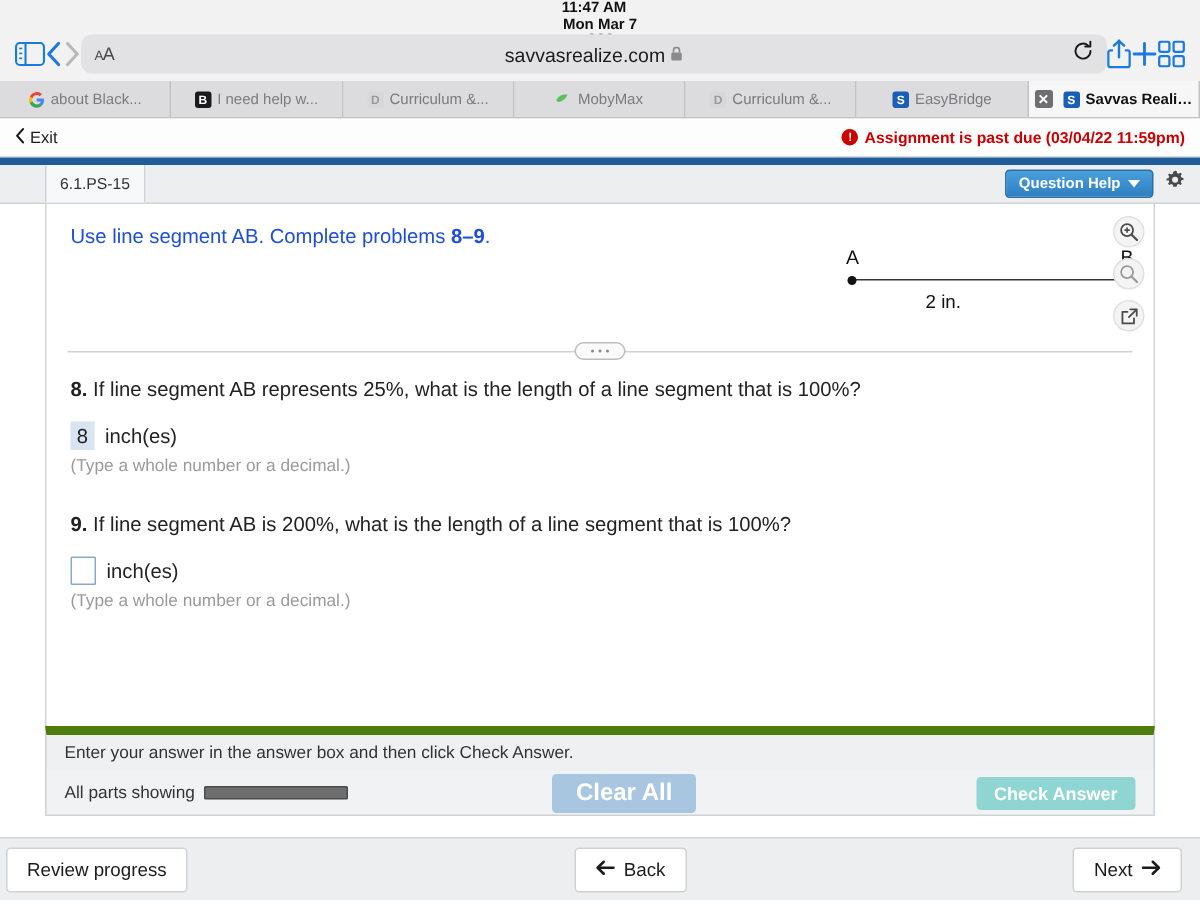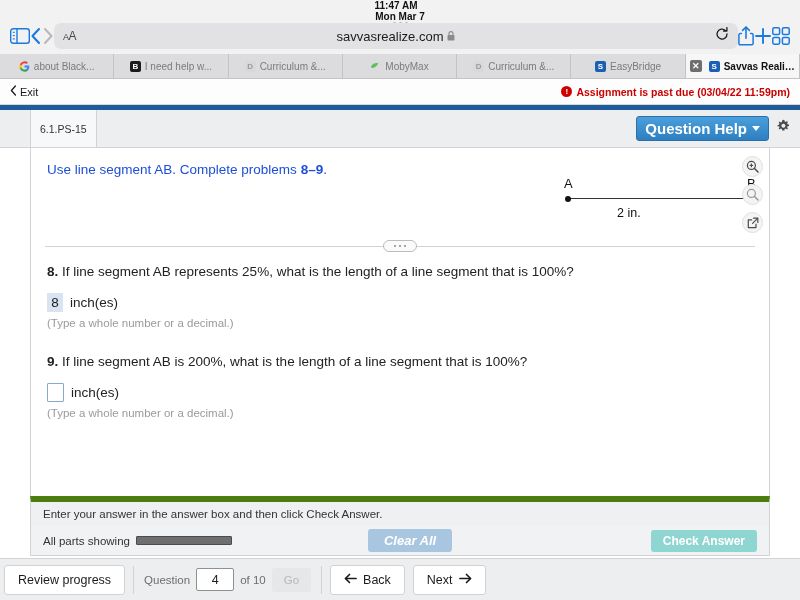--- a/index.html
+++ b/index.html
@@ -114,35 +114,35 @@
     width: 11px; height: 11px; border-radius: 50%; background: #cc0000;
     color:#fff; font-size:8px; font-weight:bold;
     display:flex; align-items:center; justify-content:center; line-height: 1;
   }
 
   
   .blue-rule { height: 5px; background: #1f5c99; width: 100%; }
 
   
   .qtabrow {
-    height: 38px; background: #eceef0;
+    height: 26px; background: #eceef0;
     display: flex; align-items: stretch;
     border-bottom: 1px solid #cfd3d7;
     padding-left: 30px;
   }
   .qtab {
     background: #f7f8f9; border-right: 1px solid #cfd3d7; border-left: 1px solid #cfd3d7;
     display: flex; align-items: center; padding: 0 9px;
     font-size: 10.5px; color: #333;
   }
   .qtab-spacer { flex: 1; }
   .qhelp-wrap { display: flex; align-items: center; gap: 7px; padding-right: 9px; }
   .qhelp-btn {
     background: linear-gradient(#4a9fdc, #2e7fc0);
-    color: #fff; font-size: 15px; font-weight: bold;
+    color: #fff; font-size: 10px; font-weight: bold;
     border: 1px solid #2a6fa8; border-radius: 3px;
     padding: 3px 8px; display: flex; align-items: center; gap: 5px;
     cursor: pointer;
   }
   .caret { width:0;height:0;border-left:4px solid transparent;border-right:4px solid transparent;border-top:5px solid #fff; }
 
   
   .problem {
     background: #fff; border-left: 1px solid #cfd3d7; border-right: 1px solid #cfd3d7;
     margin: 0 30px; height: 348px; position: relative;
@@ -208,37 +208,36 @@
     border: 1px solid #cfd3d7; border-top: none;
     height: 30px; display: flex; align-items: center; padding: 0 12px; gap: 6px;
   }
   .allparts { font-size: 11.5px; color: #333; }
   .progbar {
     width: 96px; height: 9px; background: #6f6f6f;
     border: 1px solid #4c4c4c; border-radius: 1px; padding: 1px;
   }
   .progfill { height: 100%; width: 100%; background: #9a9a9a; border-radius: 1px; }
   .clearall {
-    background: #a9c6e0; color: #fff; font-size: 13px; font-weight: bold;
+    background: #a9c6e0; color: #fff; font-size: 16px; font-weight: bold;
     border: none; border-radius: 3px; padding: 4px 16px; cursor: pointer;
     margin-left: 130px;
-    font-style: italic;
   }
   .checkans {
     background: #8fd5d2; color: #fff; font-size: 12px; font-weight: bold;
     border: none; border-radius: 3px; padding: 4px 12px; cursor: pointer;
     margin-left: auto;
   }
 
   
   .bottomnav {
     position: absolute; left: 0; bottom: 0; width: 100%; height: 42px;
     background: #eceef0; border-top: 1px solid #d2d4d6;
-    display: flex; align-items: center; justify-content: flex-start;
-    padding-right: 8px; gap: 0;
+    display: flex; align-items: center; justify-content: space-between;
+    padding-right: 8px; gap: 12px;
   }
   .navbtn {
     background: #fff; border: 1px solid #d0d2d4; border-radius: 3px;
     font-size: 12.5px; color: #1b1b1b; padding: 7px 13px; cursor: pointer;
     margin: 0 4px; display: flex; align-items: center; gap: 6px;
   }
   .qnav {
     display: flex; align-items: center; gap: 6px;
     border-left: 1px solid #d0d2d4; border-right: 1px solid #d0d2d4;
     padding: 0 10px; margin: 0 4px; height: 28px;
@@ -516,26 +515,20 @@
 
 <div class="actionbar">
   <span class="allparts">All parts showing</span>
   <span class="progbar"><span class="progfill"></span></span>
   <button class="clearall">Clear All</button>
   <button class="checkans">Check Answer</button>
 </div>
 
 <div class="bottomnav">
   <button class="navbtn">Review progress</button>
-  <div class="qnav">
-    <span class="qnav-label">Question</span>
-    <input class="qnum" type="text" value="4" style="">
-    <span class="qnav-label">of 10</span>
-    <button class="gobtn">Go</button>
-  </div>
   <button class="navbtn">
     <span>
       <svg width="13" height="11" viewBox="0 0 13 11">
           <line x1="12" y1="5.5" x2="2" y2="5.5" stroke="#1b1b1b" stroke-width="1.7" stroke-linecap="round"></line>
           <polyline points="5.5,1.5 1.4,5.5 5.5,9.5" stroke="#1b1b1b" stroke-width="1.7" fill="none" stroke-linecap="round" stroke-linejoin="round"></polyline>
         </svg>
     </span>
     <span>Back</span>
   </button>
   <button class="navbtn">

